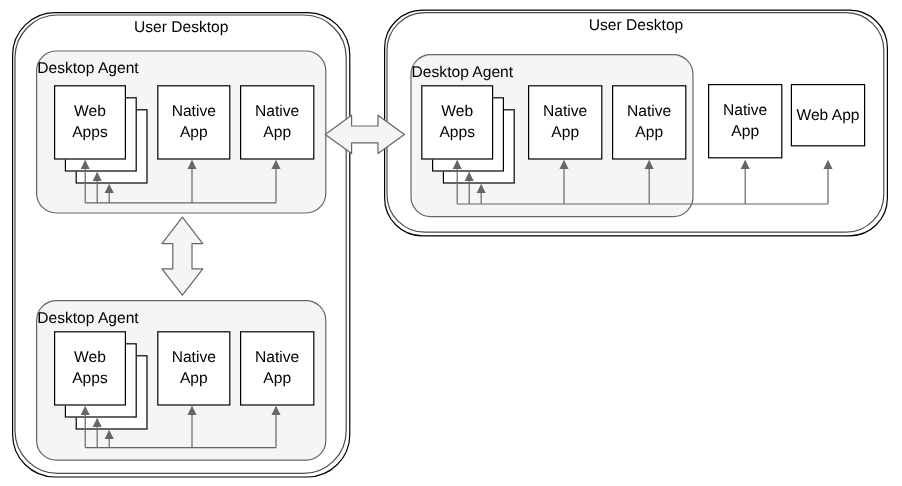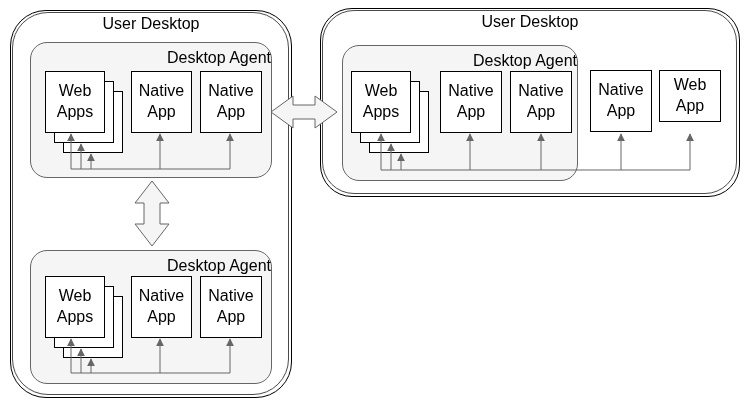--- a/index.html
+++ b/index.html
@@ -1,18 +1,18 @@
 <!DOCTYPE html>
 <html><head>
 <meta charset="utf-8">
 <style>
   html,body{margin:0;padding:0;background:#fff;}
   #canvas{
     position:relative;width:752px;height:405px;background:#ffffff;
-    font-family:"Liberation Sans",sans-serif;font-size:16px;color:#000;
+    font-family:"Liberation Sans",sans-serif;font-size:13px;color:#000;
     overflow:hidden;
   }
   
   .frame{position:absolute;}
   .frame::before{
     content:"";position:absolute;inset:0;
     border:1.6px solid #000;border-radius:inherit;
   }
   .frame::after{
     content:"";position:absolute;inset:2px 3px 3px 2px;
@@ -20,26 +20,26 @@
   }
   .frame-label{
     position:absolute;top:5px;left:0;right:0;text-align:center;
     white-space:nowrap;
   }
   .agent{
     position:absolute;background:#f5f5f5;border:1px solid #666;
     border-radius:17px;box-sizing:border-box;
   }
   .agent-label{
-    position:absolute;top:6px;left:0;right:0;text-align:right;
+    position:absolute;top:6px;left:0;right:0;text-align:left;
     white-space:nowrap;
   }
   .app{
     position:absolute;background:#fff;border:1.6px solid #000;
-    box-sizing:border-box;display:flex;align-items:center;
+    box-sizing:border-box;display:flex;align-items:center;justify-content:center;
     text-align:center;line-height:1.3;padding:2px;
   }
   .back{padding:0;}
   svg.connectors{position:absolute;left:0;top:0;pointer-events:none;}
 </style>
 </head>
 <body>
 
 <div id="canvas">
 

